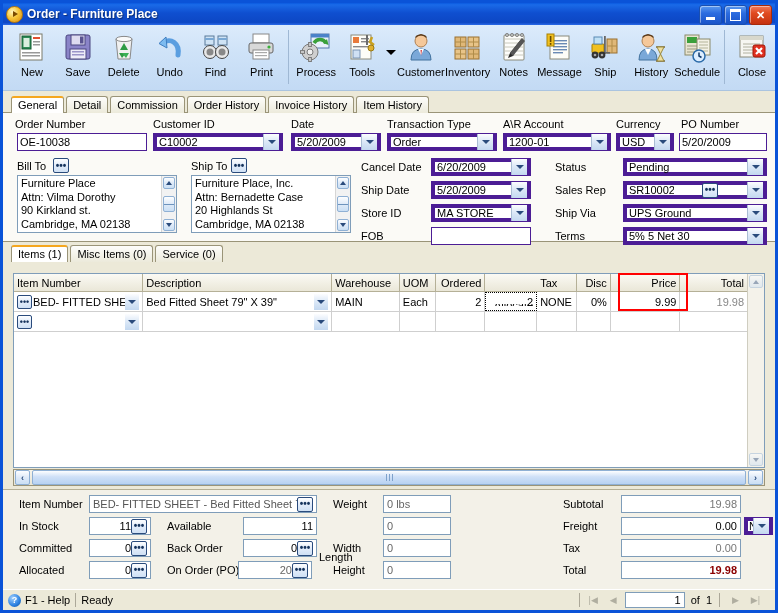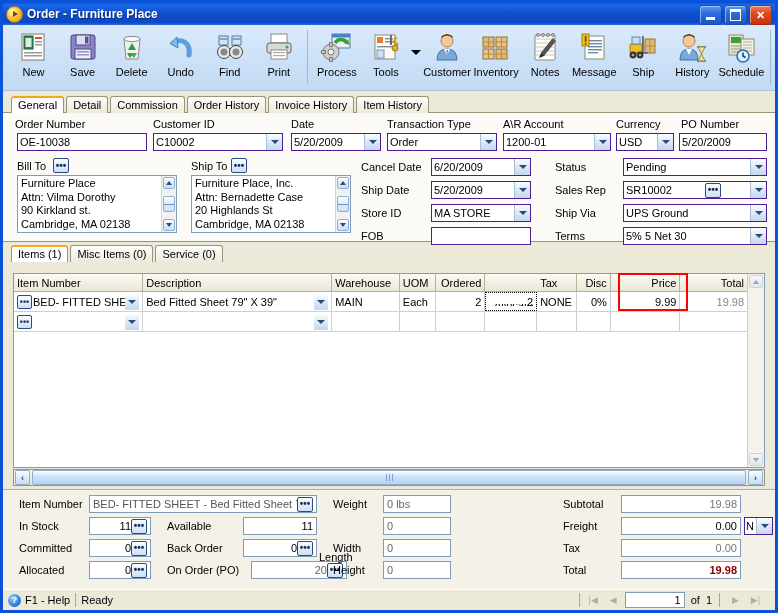--- a/index.html
+++ b/index.html
@@ -110,21 +110,21 @@
     height:128px;
   }
   .fld-label{position:absolute;font-size:11px;color:#000;white-space:nowrap;}
   .inp{
     position:absolute;box-sizing:border-box;
     height:18px;border:1px solid #4c1d95;background:#fff;
     font-family:"Liberation Sans",sans-serif;font-size:11px;
     padding:1px 2px;line-height:14px;color:#000;
     white-space:nowrap;overflow:hidden;
   }
-  .combo{position:absolute;box-sizing:border-box;height:18px;border:1px solid #4c1d95;background:#fff;display:flex;align-items:center;}
+  .combo{position:absolute;box-sizing:border-box;height:18px;border:4px solid #4c1d95;background:#fff;display:flex;align-items:center;}
   .combo .val{flex:1;padding:0 2px;font-size:11px;overflow:hidden;white-space:nowrap;line-height:16px;}
   .cbtn{
     width:15px;height:16px;flex:none;
     background:linear-gradient(to bottom,#fcfdff,#dde9f7 45%,#c3d8f0 100%);
     border-left:1px solid #aabdd4;
     display:flex;align-items:center;justify-content:center;
   }
   .cbtn::after{
     content:"";width:0;height:0;
     border-left:4px solid transparent;border-right:4px solid transparent;
@@ -520,20 +520,32 @@
           <path d="M18 11 L27 11 M18 14 L27 14 M18 17 L27 17 M18 20 L27 20" stroke="#b4b49a"></path>
           <circle cx="18" cy="25" r="6" fill="#ddeeff" stroke="#2a6aa8" stroke-width="1.5"></circle>
           <path d="M18 21.5 L18 25 L20.5 26.5" stroke="#103a6a" stroke-width="1.5" fill="none"></path>
         </svg>
       </span>
       <span class="lbl">Schedule</span>
     </div>
 
     <div class="tsep"></div>
 
+    <div class="tbtn">
+      <span class="ic">
+        <svg width="32" height="32" viewBox="0 0 32 32">
+          <rect x="4" y="5" width="23" height="21" fill="#f6f6f2" stroke="#8a8a7a"></rect>
+          <rect x="4" y="5" width="23" height="4" fill="#d8d8cc"></rect>
+          <path d="M7 13 L24 13 M7 16 L24 16 M7 19 L20 19 M7 22 L20 22" stroke="#b0b0a0"></path>
+          <rect x="17" y="14" width="12" height="12" rx="2" fill="#e03020" stroke="#a01808"></rect>
+          <path d="M20 17 L26 23 M26 17 L20 23" stroke="#fff" stroke-width="2.2"></path>
+        </svg>
+      </span>
+      <span class="lbl">Close</span>
+    </div>
   </div>
 
   <div class="tabstrip">
     <div class="tab active"><span>General</span></div>
     <div class="tab"><span>Detail</span></div>
     <div class="tab"><span>Commission</span></div>
     <div class="tab"><span>Order History</span></div>
     <div class="tab"><span>Invoice History</span></div>
     <div class="tab"><span>Item History</span></div>
   </div>
@@ -784,21 +796,21 @@
     <div class="dlabel" style="left:164px;top:30px;">Available</div>
     <div class="dinp r" style="left:240px;top:27px;width:74px;">11</div>
 
     <div class="dlabel" style="left:164px;top:52px;">Back Order</div>
     <div class="dinp r" style="left:240px;top:49px;width:74px;">
       <span style="flex:1;text-align:right;">0</span>
       <span class="elip">•••</span>
     </div>
 
     <div class="dlabel" style="left:164px;top:74px;">On Order (PO)</div>
-    <div class="dinp r" style="left:248px;top:71px;width:96px;color:#666;">
+    <div class="dinp r" style="left:235px;top:71px;width:74px;color:#666;">
       <span style="flex:1;text-align:right;">20</span>
       <span class="elip">•••</span>
     </div>
 
     <div class="dlabel" style="left:330px;top:8px;">Weight</div>
     <div class="dinp" style="left:380px;top:5px;width:68px;color:#666;">0 lbs</div>
 
     <div class="dlabel" style="left:316px;top:30px;margin-top:31px;">Length</div>
     <div class="dinp" style="left:380px;top:27px;width:68px;color:#666;">0</div>
 

